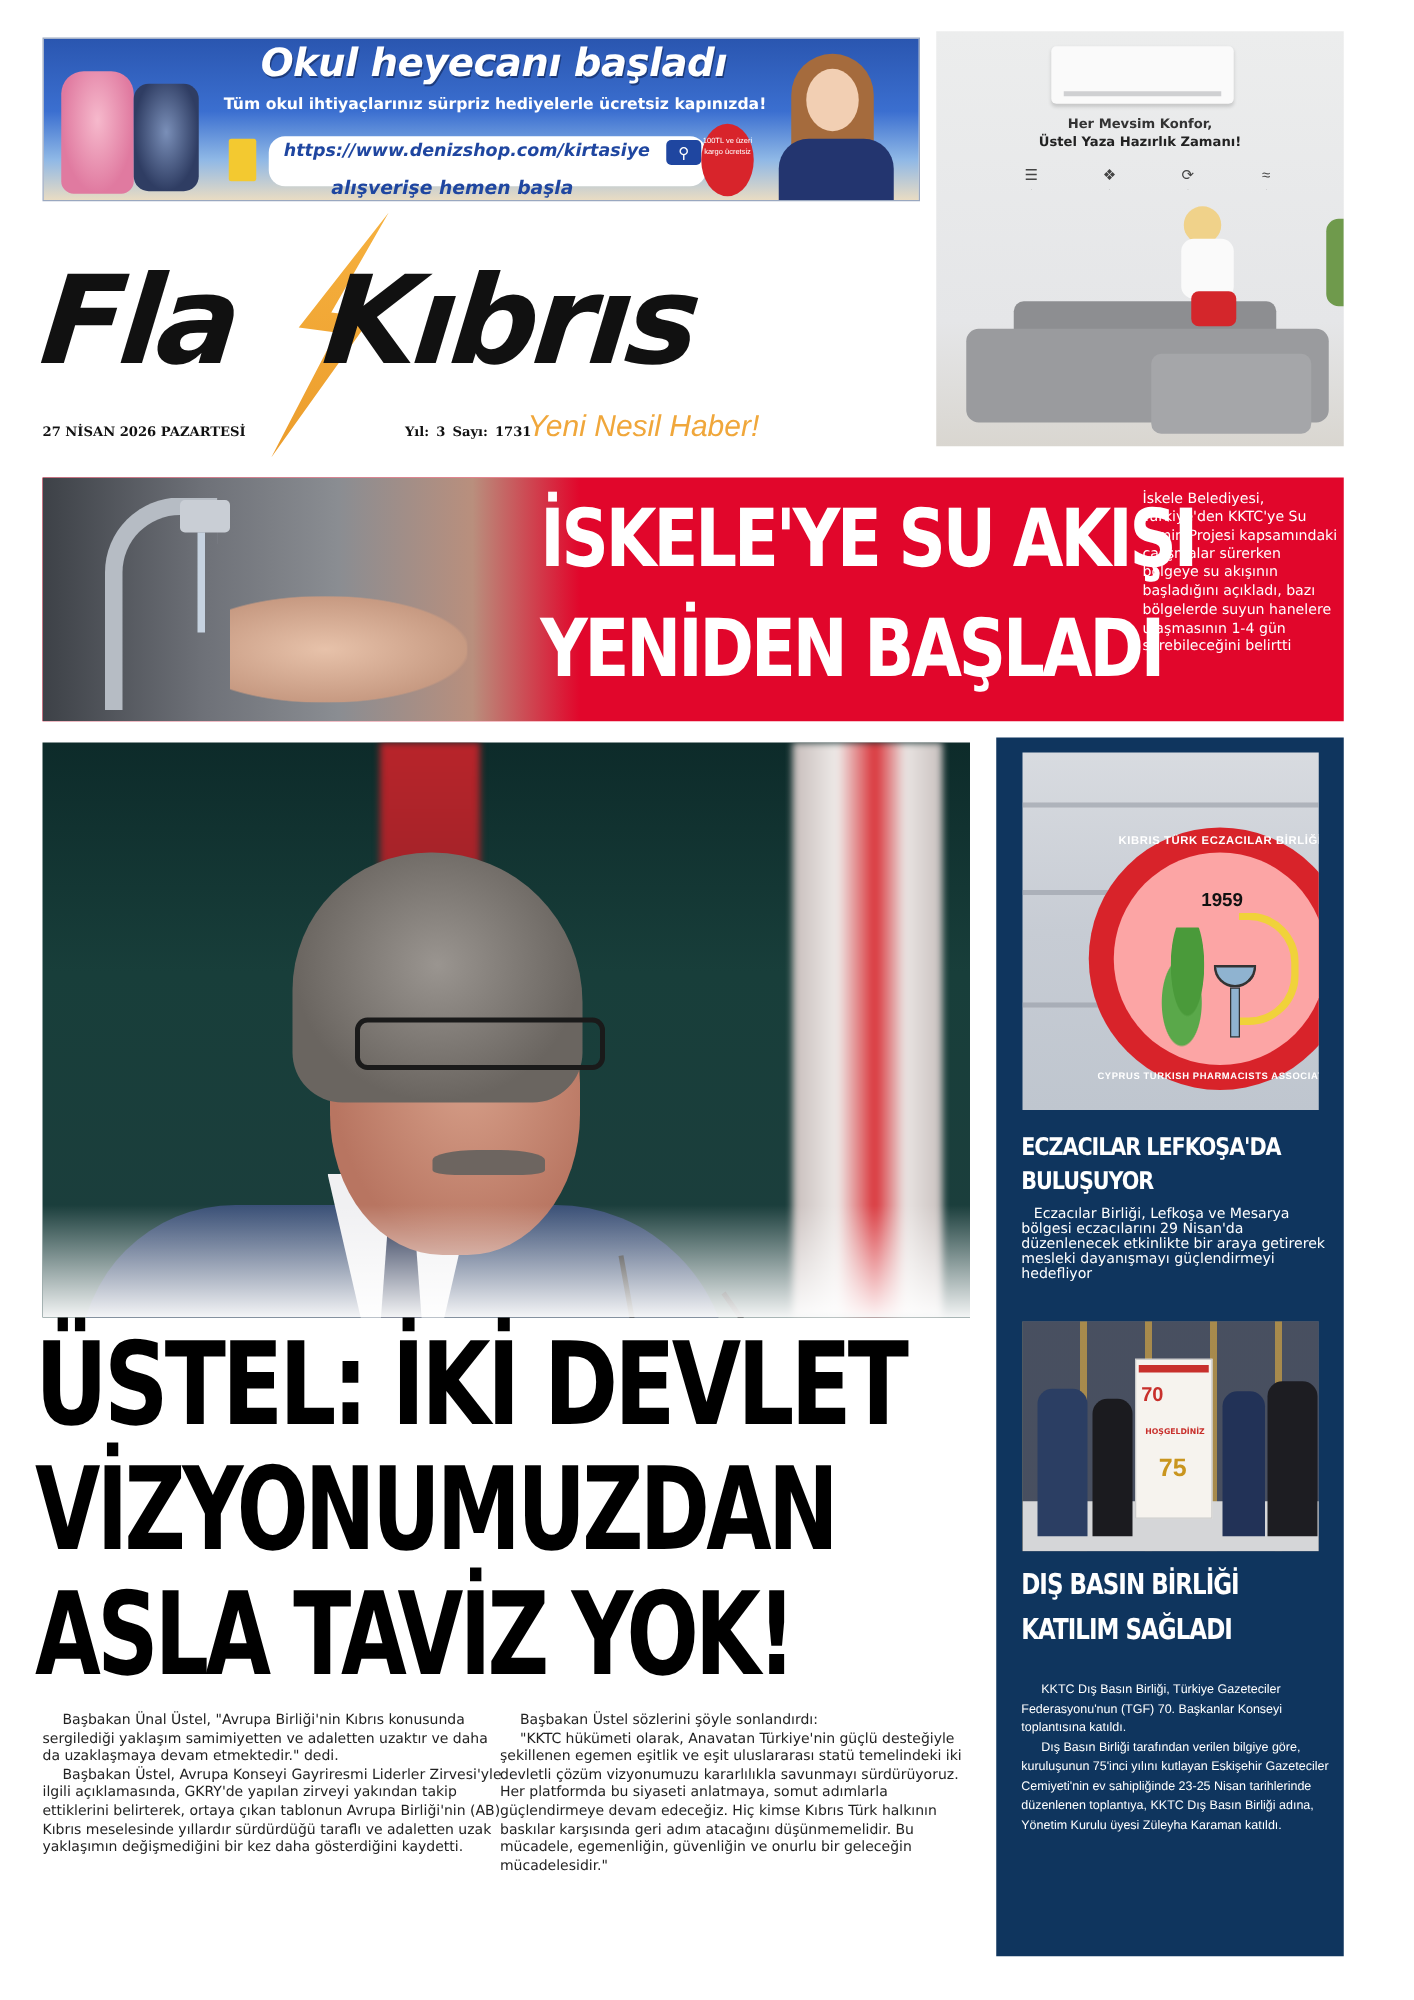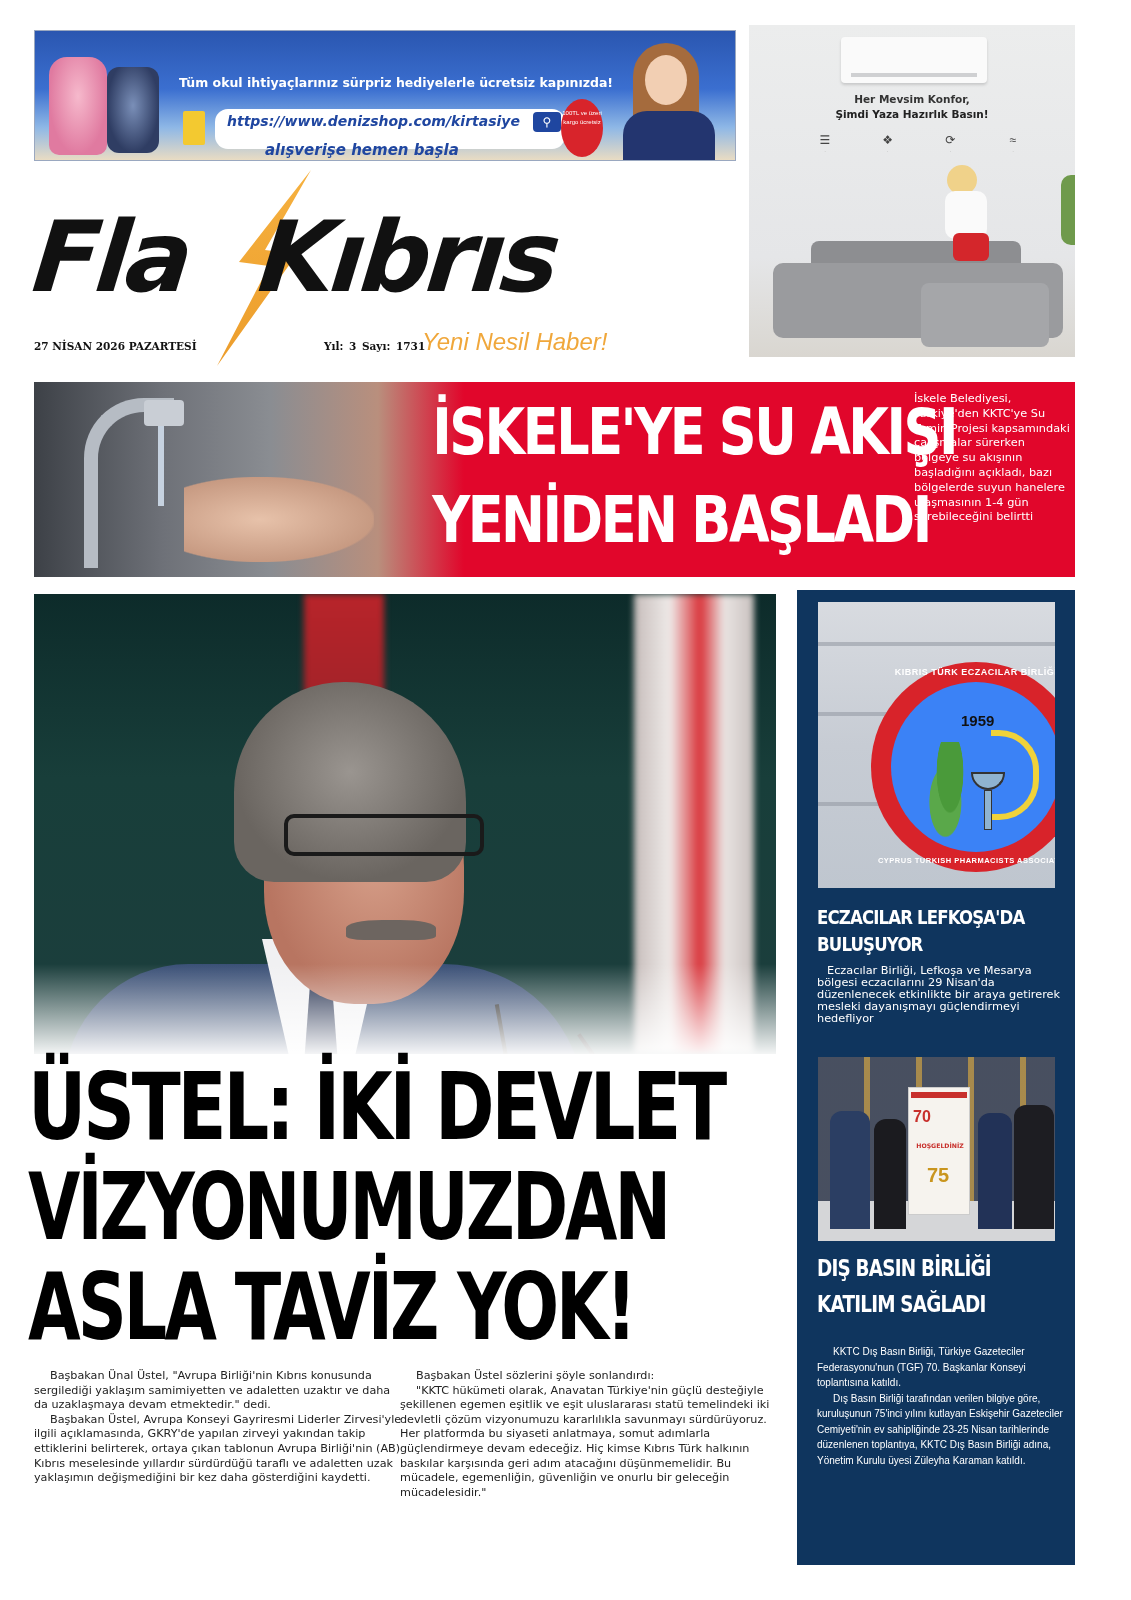--- a/index.html
+++ b/index.html
@@ -95,21 +95,21 @@
   .col { position: absolute; top: 1369px; font-family: "DejaVu Sans", sans-serif; font-size: 11.2px; line-height: 14.6px; color: #222; text-align: left; }
   .col p { text-indent: 16px; }
   .col-left { left: 34px; width: 370px; }
   .col-mid { left: 400px; width: 372px; }
 
   
   .sidebar { position: absolute; left: 797px; top: 590px; width: 278px; height: 975px; background: #0f355e; }
   .sb-img1 { position: absolute; left: 21px; top: 12px; width: 237px; height: 286px; background: linear-gradient(180deg, #d8dbe0, #c7ccd4 50%, #bfc6cf); overflow: hidden; }
   .sb-img1 .shelf { position: absolute; left: 0; width: 100%; height: 4px; background: rgba(150,155,165,0.6); }
   .logo-ring { position: absolute; left: 20px; top: 60px; width: 210px; height: 210px; border-radius: 50%; background: #d8232a; margin-left: 33px; }
-  .logo-inner { position: absolute; left: 20px; top: 20px; width: 170px; height: 170px; border-radius: 50%; background: #3b82f6; }
+  .logo-inner { position: absolute; left: 20px; top: 20px; width: 170px; height: 170px; border-radius: 50%; background: #fca5a5; }
   .logo-year { position: absolute; left: 70px; top: 30px; font-family: "Liberation Sans", sans-serif; font-weight: bold; font-size: 15px; color: #111; }
   .logo-cup { position: absolute; left: 80px; top: 90px; width: 34px; height: 18px; background: #8fb3d0; border-radius: 0 0 17px 17px; border: 2px solid #333; }
   .logo-stem { position: absolute; left: 93px; top: 108px; width: 8px; height: 40px; background: #8fb3d0; border: 1px solid #333; }
   .logo-snake { position: absolute; left: 100px; top: 48px; width: 48px; height: 90px; border: 6px solid #f0d23a; border-left: none; border-radius: 0 40px 40px 0; }
   .logo-branch { position: absolute; left: 36px; top: 60px; width: 46px; height: 100px; background: radial-gradient(ellipse at 50% 30%, #4a9a3a 40%, rgba(0,0,0,0) 42%), radial-gradient(ellipse at 40% 60%, #5aa84a 40%, rgba(0,0,0,0) 42%); }
   .ring-text-top, .ring-text-bot { position: absolute; left: 0; width: 210px; text-align: center; font-family: "Liberation Sans", sans-serif; font-weight: bold; font-size: 9px; color: #fff; letter-spacing: 0.5px; }
   .ring-text-top { top: 5px; }
   .ring-text-bot { top: 194px; font-size: 7.5px; }
 
   .sb-head1 { position: absolute; left: 20px; top: 314px; width: 240px; font-family: "DejaVu Sans", sans-serif; font-weight: bold; font-size: 19.5px; line-height: 27px; color: #ffffff; letter-spacing: -1px; transform: scaleX(0.85); transform-origin: left; white-space: nowrap; }
@@ -132,38 +132,39 @@
   .sb-text2 { position: absolute; left: 20px; top: 754px; width: 246px; font-family: Liberation Sans, sans-serif; font-size: 10px; line-height: 15.5px; color: #ffffff; }
   .sb-text2 p { text-indent: 16px; }
 </style>
 </head>
 <body>
 
 <div class="ad-school">
   <div class="bag1"></div>
   <div class="bag2"></div>
   <div class="pencilcup"></div>
+  <div class="title">Okul heyecanı başladı</div>
   <div class="sub">Tüm okul ihtiyaçlarınız sürpriz hediyelerle ücretsiz kapınızda!</div>
   <div class="urlbar">
     <span class="url">https://www.denizshop.com/kirtasiye</span>
     <span class="searchbtn">⚲</span>
   </div>
   <div class="cta">alışverişe hemen başla</div>
   <div class="badge">100TL ve üzeri kargo ücretsiz</div>
   <div class="girl">
     <div class="hair"></div>
       <div class="face"></div>
       <div class="body"></div>
   </div>
 </div>
 
 <div class="ad-ac">
   <div class="unit"></div>
   <div class="line1">Her Mevsim Konfor,</div>
-  <div class="line2">Şimdi Yaza Hazırlık Basın!</div>
+  <div class="line2">Üstel Yaza Hazırlık Zamanı!</div>
   <div class="feats">
     <div class="feat">☰<small>·</small></div>
     <div class="feat">❖<small>·</small></div>
     <div class="feat">⟳<small>·</small></div>
     <div class="feat">≈<small>·</small></div>
   </div>
   <div class="plant"></div>
   <div class="sofa-back"></div>
   <div class="sofa-seat"></div>
   <div class="sofa-ottoman"></div>

